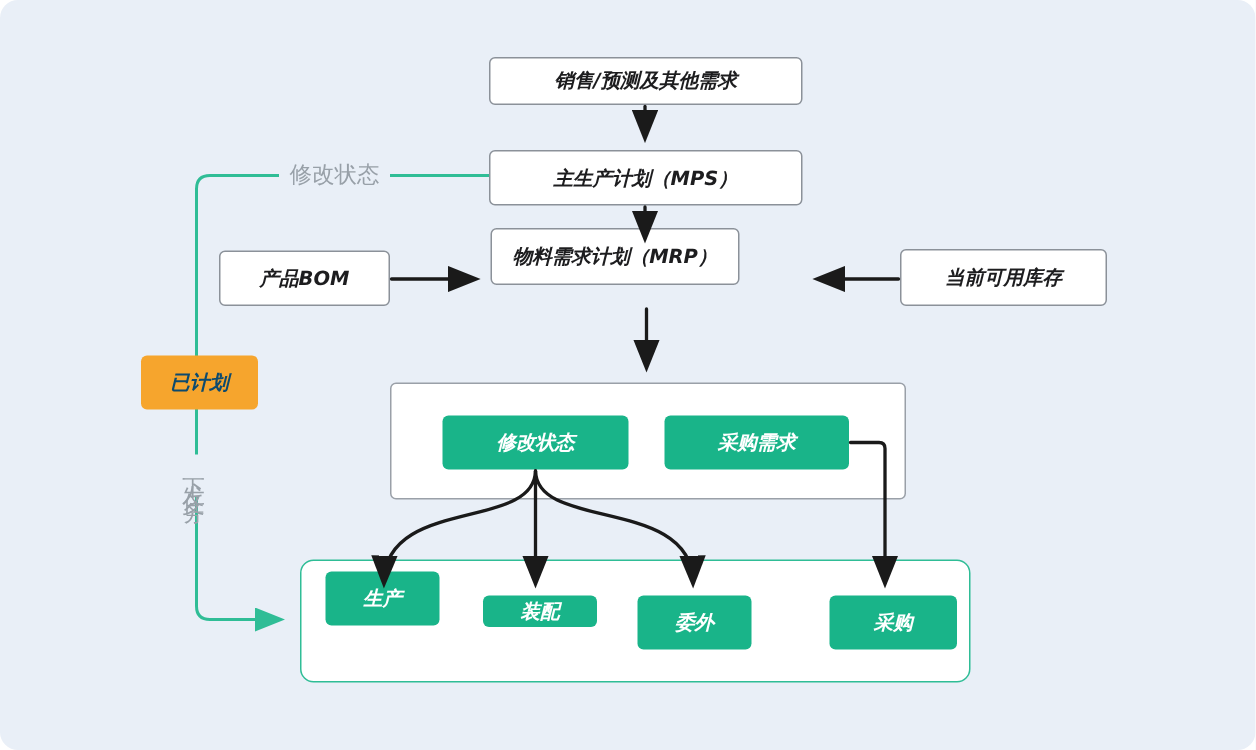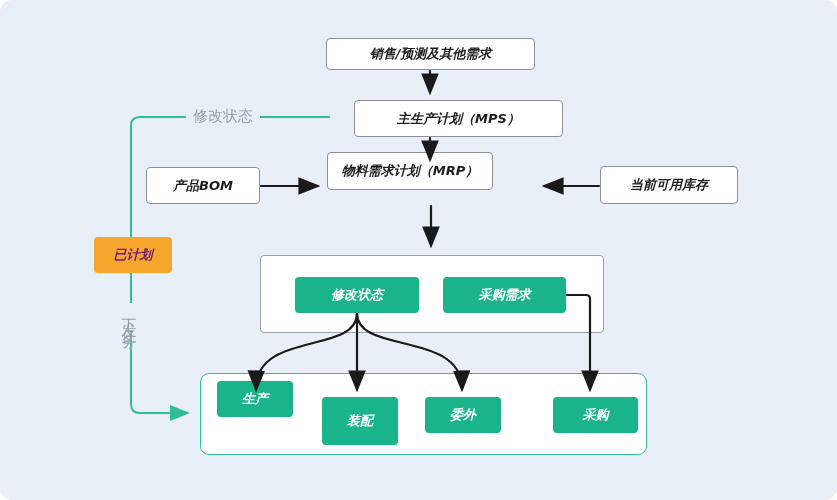--- a/index.html
+++ b/index.html
@@ -43,21 +43,21 @@
     border-radius: 4px;
   }
   .green-box {
     background: #19b489;
     border-radius: 4px;
     color: #ffffff;
   }
   .orange-box {
     background: #f6a52d;
     border-radius: 4px;
-    color: #701a75;
+    color: #0c4a6e;
   }
   .container-box {
     position: absolute;
     box-sizing: border-box;
     background: #ffffff;
     z-index: 2;
   }
   .gray-container {
     border: 1.5px solid #9aa0a8;
     border-radius: 4px;
@@ -96,37 +96,37 @@
       </marker>
     </defs>
     <path d="M330,117 L140,117 Q131,117 131,126 L131,404 Q131,413 140,413 L186,413" fill="none" stroke="#2fbd96" stroke-width="2" marker-end="url(#arrow-teal)"></path>
   </svg>
 
   <div class="container-box gray-container" style="left:260px; top:255px; width:344px; height:78px;"></div>
   <div class="container-box green-container" style="left:200px; top:373px; width:447px; height:82px;"></div>
 
   <div class="node white-box" style="left:326px; top:38px; width:209px; height:32px;">销售/预测及其他需求</div>
 
-  <div class="node white-box" style="left:326px; top:100px; width:209px; height:37px;margin-left:28px;">主生产计划（MPS）</div>
+  <div class="node white-box" style="left:326px; top:100px; width:209px; height:37px;">主生产计划（MPS）</div>
 
   <div class="node white-box" style="left:146px; top:167px; width:114px; height:37px;">产品BOM</div>
 
   <div class="node white-box" style="left:327px; top:152px; width:166px; height:38px;">物料需求计划（MRP）</div>
 
   <div class="node white-box" style="left:600px; top:166px; width:138px; height:38px;">当前可用库存</div>
 
   <div class="node orange-box" style="left:94px; top:237px; width:78px; height:36px;">已计划</div>
 
   <div class="node green-box" style="left:295px; top:277px; width:124px; height:36px;">修改状态</div>
 
   <div class="node green-box" style="left:443px; top:277px; width:123px; height:36px;">采购需求</div>
 
   <div class="node green-box" style="left:217px; top:381px; width:76px; height:36px;">生产</div>
 
-  <div class="node green-box" style="left:322px; top:397px; width:76px; height:48px;">装配</div>
+  <div class="node green-box" style="left:322px; top:397px; width:76px; height:21px;">装配</div>
 
   <div class="node green-box" style="left:425px; top:397px; width:76px; height:36px;text-align:center;">委外</div>
 
   <div class="node green-box" style="left:553px; top:397px; width:85px; height:36px;">采购</div>
 
   <div class="edge-label horizontal" style="left:186px; top:107px;">修改状态</div>
 
   <div class="edge-label vertical" style="left:119px; top:303px;">下发任务</div>
 
   <svg class="svg-layer over" viewBox="0 0 837 500">

